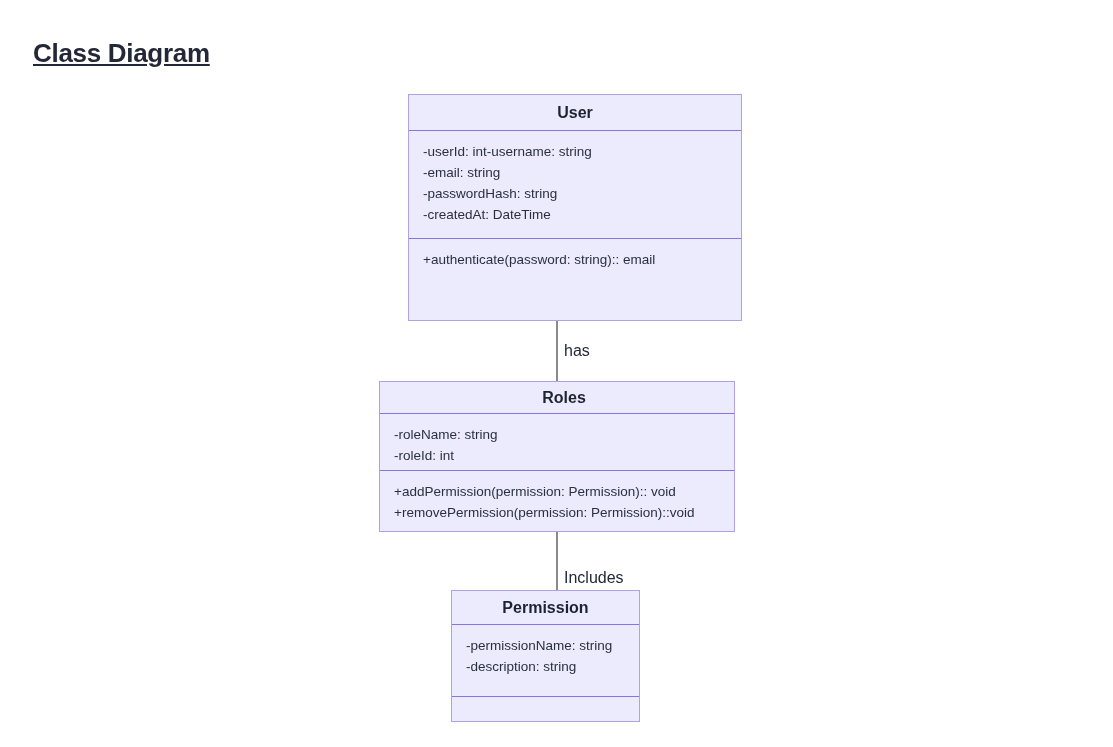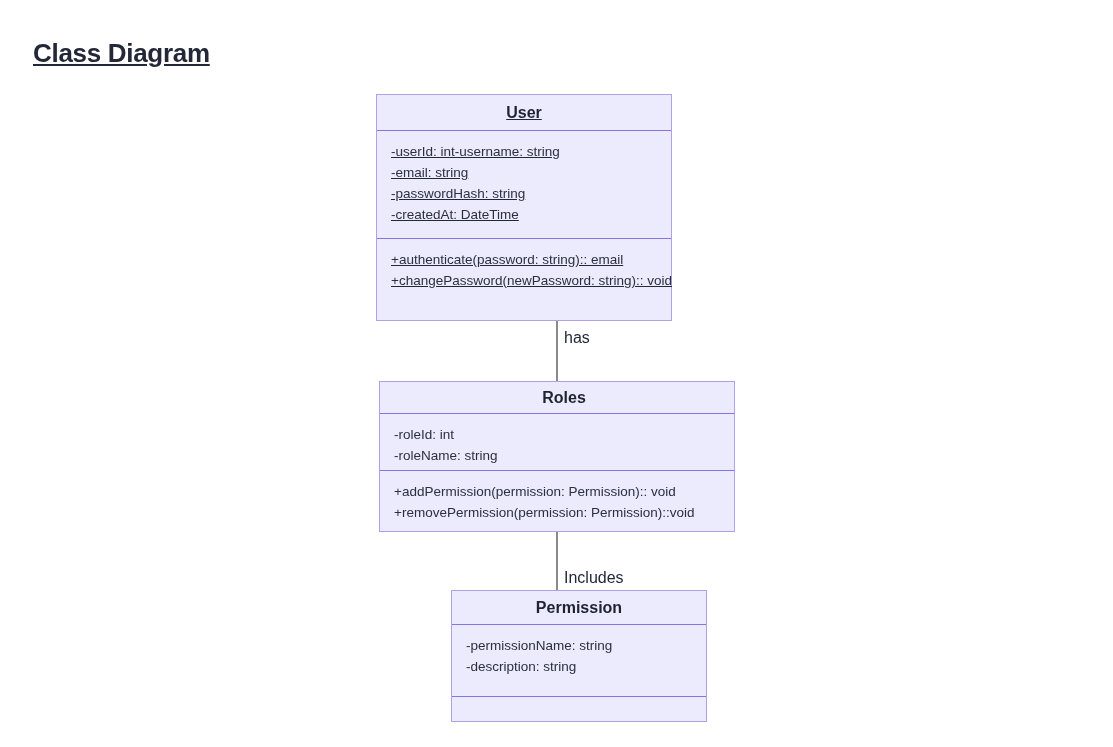--- a/index.html
+++ b/index.html
@@ -72,62 +72,61 @@
     font-size: 13.5px;
     line-height: 21px;
     color: #2b3040;
     white-space: nowrap;
   }
   .compartment.empty {
     min-height: 18px;
   }
 
   
-  #box-user        { left: 376px; top: 94px;  width: 296px; height: 227px; text-decoration: underline; }
+  #box-user        { left: 408px; top: 94px;  width: 334px; height: 227px; }
   #box-user .class-header { height: 36px; }
   #box-user .attrs { height: 108px; }
 
   #box-roles       { left: 379px; top: 381px; width: 356px; height: 151px; }
   #box-roles .class-header { height: 34px; padding-left: 14px; }
   #box-roles .attrs { height: 57px; }
 
-  #box-permission  { left: 451px; top: 590px; width: 256px; height: 132px; }
+  #box-permission  { left: 451px; top: 590px; width: 189px; height: 132px; }
   #box-permission .class-header { height: 34px; }
   #box-permission .attrs { height: 72px; }
 </style>
 </head>
 <body>
 
 <div id="page-title">Class Diagram</div>
 
 <div class="connector" style="left:556px; top:321px; height:60px;"></div>
-<div class="edge-label" style="left:564px; top:329px;">has</div>
+<div class="edge-label" style="left:564px; top:342px;">has</div>
 
 <div class="connector" style="left:556px; top:532px; height:58px;"></div>
 <div class="edge-label" style="left:564px; top:551px;margin-top:18px;">Includes</div>
 
 <div class="class-box" id="box-user">
   <div class="class-header">User</div>
   <div class="compartment attrs">
     <div class="member">-userId: int-username: string</div>
     <div class="member">-email: string</div>
     <div class="member">-passwordHash: string</div>
     <div class="member">-createdAt: DateTime</div>
   </div>
   <div class="compartment methods">
     <div class="member">+authenticate(password: string):: email</div>
-    <div class="member">+changePassword(newPassword: string):: void</div>
   </div>
 </div>
 
 <div class="class-box" id="box-roles">
   <div class="class-header">Roles</div>
   <div class="compartment attrs">
+    <div class="member">-roleName: string</div>
     <div class="member">-roleId: int</div>
-    <div class="member">-roleName: string</div>
   </div>
   <div class="compartment methods">
     <div class="member">+addPermission(permission: Permission):: void</div>
     <div class="member">+removePermission(permission: Permission)::void</div>
   </div>
 </div>
 
 <div class="class-box" id="box-permission">
   <div class="class-header">Permission</div>
   <div class="compartment attrs">

